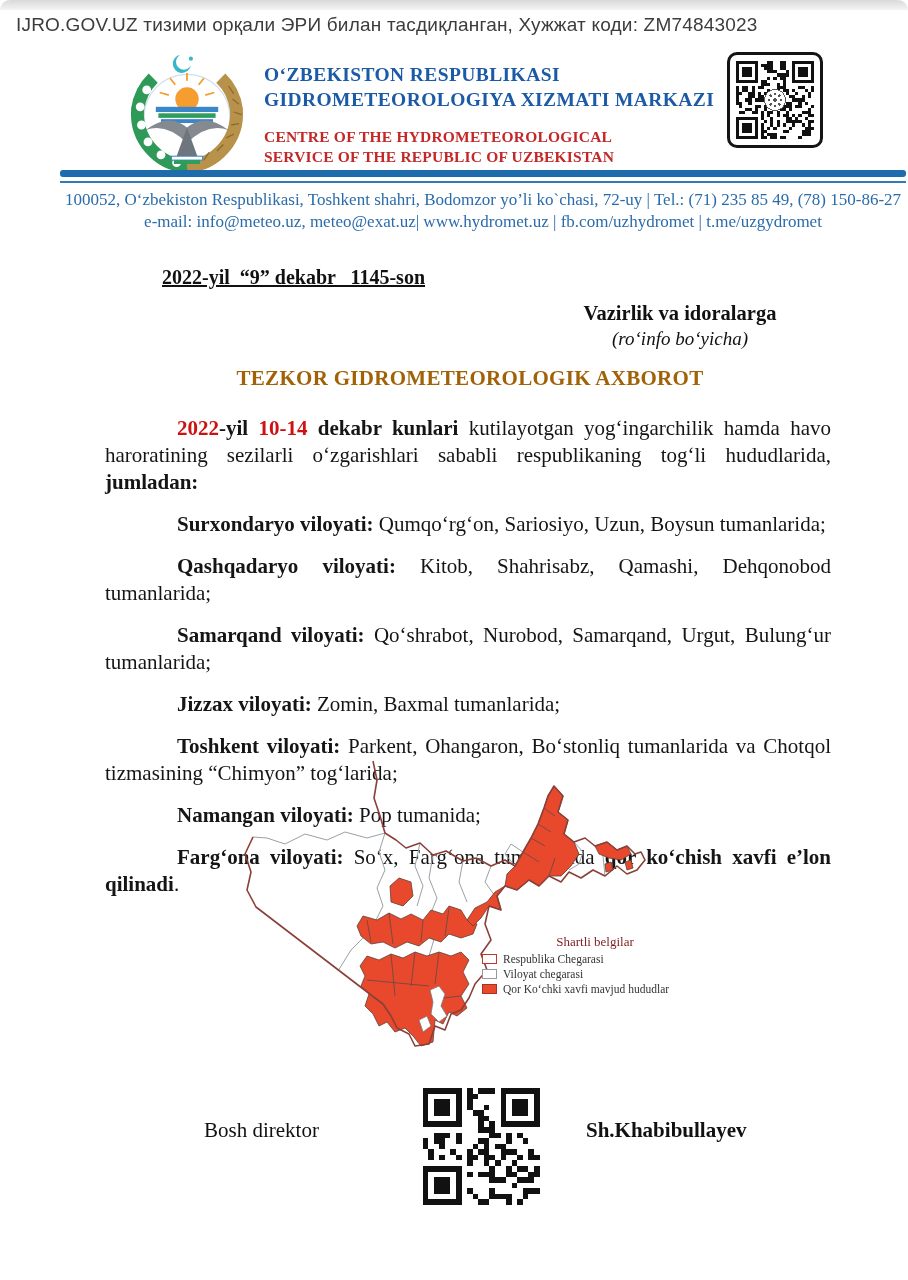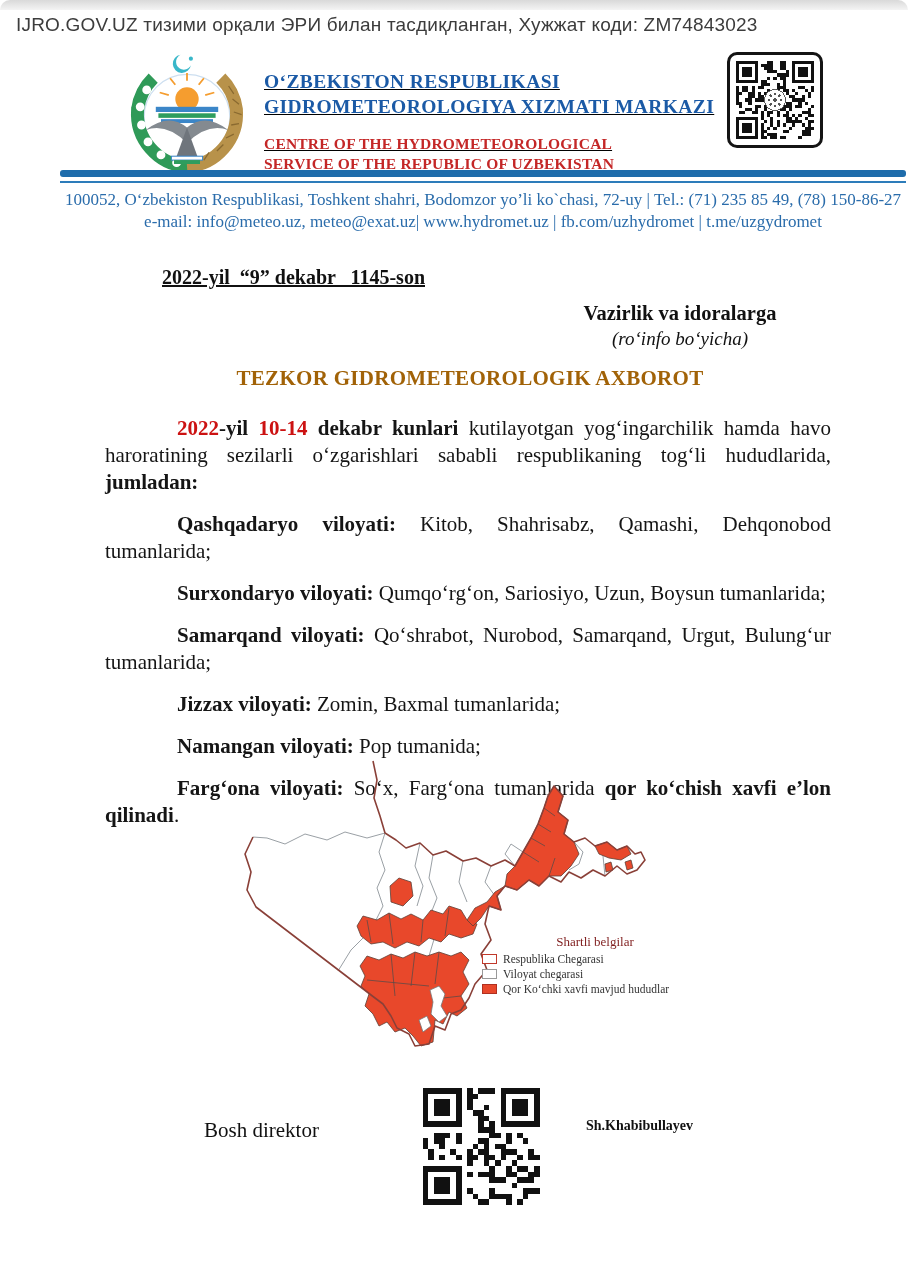--- a/index.html
+++ b/index.html
@@ -7,21 +7,21 @@
         font-family:"Liberation Serif","DejaVu Serif",serif;border-radius:10px;}
   .abs{position:absolute;}
 
   
   .topstrip{left:0;top:0;width:908px;height:10px;background:linear-gradient(#d9d9d9,#f4f4f4);}
   .topbar{left:16px;top:14px;width:880px;font-family:"Liberation Sans","DejaVu Sans",sans-serif;
           font-size:19px;color:#3c3c3c;letter-spacing:.2px;}
 
   
   .emblem{left:122px;top:46px;width:130px;height:132px;}
-  .orgblock{left:264px;top:69px;width:460px;text-decoration:underline;}
+  .orgblock{left:264px;top:62px;width:460px;}
   .org-uz{font-weight:bold;color:#1b5aa6;font-size:19.5px;line-height:25px;letter-spacing:.4px;}
   .org-en{margin-top:15px;font-weight:bold;color:#c42727;font-size:15.5px;line-height:20px;letter-spacing:.2px;}
   .qrbox{left:727px;top:52px;padding:6px;border:3px solid #141414;border-radius:10px;background:#fff;}
 
   .rule-thick{left:60px;top:170px;width:846px;height:7px;background:#1e6cab;border-radius:3px;}
   .rule-thin{left:60px;top:181px;width:846px;height:2px;background:#2d7cba;}
 
   .contact{left:60px;top:189px;width:846px;text-align:center;color:#2a6cab;
            font-size:17px;line-height:22px;}
   .contact .lnk{cursor:pointer;}
@@ -44,21 +44,21 @@
   .legend{left:482px;top:934px;width:215px;font-size:11.5px;color:#333;}
   .legend-title{width:170px;margin-left:28px;text-align:center;font-size:13px;color:#7f1d1d;margin-bottom:3px;}
   .legend-item{display:flex;align-items:center;margin-bottom:3px;line-height:12px;}
   .sw{width:15px;height:10px;margin-right:6px;flex:0 0 auto;box-sizing:border-box;}
   .sw-outline-red{background:#fff;border:1px solid #c0392b;}
   .sw-outline-gray{background:#fff;border:1px solid #999;}
   .sw-fill-red{background:#e8482b;border:1px solid #b03020;}
 
   
   .sig-left{left:204px;top:1118px;font-size:21px;font-weight:normal;color:#111;text-align:center;}
-  .sig-right{left:586px;top:1118px;font-size:14px;font-weight:bold;color:#111;}
+  .sig-right{left:586px;top:1118px;font-size:21px;font-weight:bold;color:#111;}
   .sig-qr{left:420px;top:1088px;}
   svg{display:block;}
 </style>
 </head>
 <body>
 
 <div class="page">
 
   <div class="abs topstrip"></div>
   <div class="abs topbar">
@@ -331,24 +331,25 @@
 
   <div class="abs dateline">2022-yil  “9” dekabr   1145-son</div>
 
   <div class="abs addressee">Vazirlik va idoralarga</div>
   <div class="abs addressee-note">(ro‘info bo‘yicha)</div>
 
   <div class="abs doc-title">TEZKOR GIDROMETEOROLOGIK AXBOROT</div>
 
   <div class="abs bodytext" id="bodytext">
       <p><span class="seg-rb">2022</span><span class="seg-b">-yil </span><span class="seg-rb">10-14</span><span class="seg-b"> dekabr kunlari </span><span>kutilayotgan yog‘ingarchilik hamda havo haroratining sezilarli o‘zgarishlari sababli respublikaning tog‘li hududlarida, </span><span class="seg-b">jumladan:</span></p>
+      <p><span class="seg-b">Surxondaryo viloyati: </span><span>Qumqo‘rg‘on, Sariosiyo, Uzun, Boysun tumanlarida;</span></p>
       <p><span class="seg-b">Qashqadaryo viloyati: </span><span>Kitob, Shahrisabz, Qamashi, Dehqonobod tumanlarida;</span></p>
-      <p><span class="seg-b">Surxondaryo viloyati: </span><span>Qumqo‘rg‘on, Sariosiyo, Uzun, Boysun tumanlarida;</span></p>
       <p><span class="seg-b">Samarqand viloyati: </span><span>Qo‘shrabot, Nurobod, Samarqand, Urgut, Bulung‘ur tumanlarida;</span></p>
       <p><span class="seg-b">Jizzax viloyati: </span><span>Zomin, Baxmal tumanlarida;</span></p>
+      <p><span class="seg-b">Toshkent viloyati: </span><span>Parkent, Ohangaron, Bo‘stonliq tumanlarida va Chotqol tizmasining “Chimyon” tog‘larida;</span></p>
       <p><span class="seg-b">Namangan viloyati: </span><span>Pop tumanida;</span></p>
       <p><span class="seg-b">Farg‘ona viloyati: </span><span>So‘x, Farg‘ona tumanlarida </span><span class="seg-b">qor ko‘chish xavfi e’lon qilinadi</span><span>.</span></p>
     </div>
 
   <svg class="abs map" viewBox="0 0 470 300">
     <g fill="none" stroke="#9aa0a5" stroke-width="1" stroke-linejoin="round">
       <path d="M152 75 L146 94 L152 112 L144 130 L150 148 L142 164 L132 178 L118 192 L105 213"></path>
       <path d="M200 97 L196 120 L204 140 L196 160 L202 178 L196 198 L204 214 L198 228"></path>
       <path d="M258 108 L252 124 L262 138"></path>
       <path d="M187 85 L182 108 L190 128 L184 148"></path>

